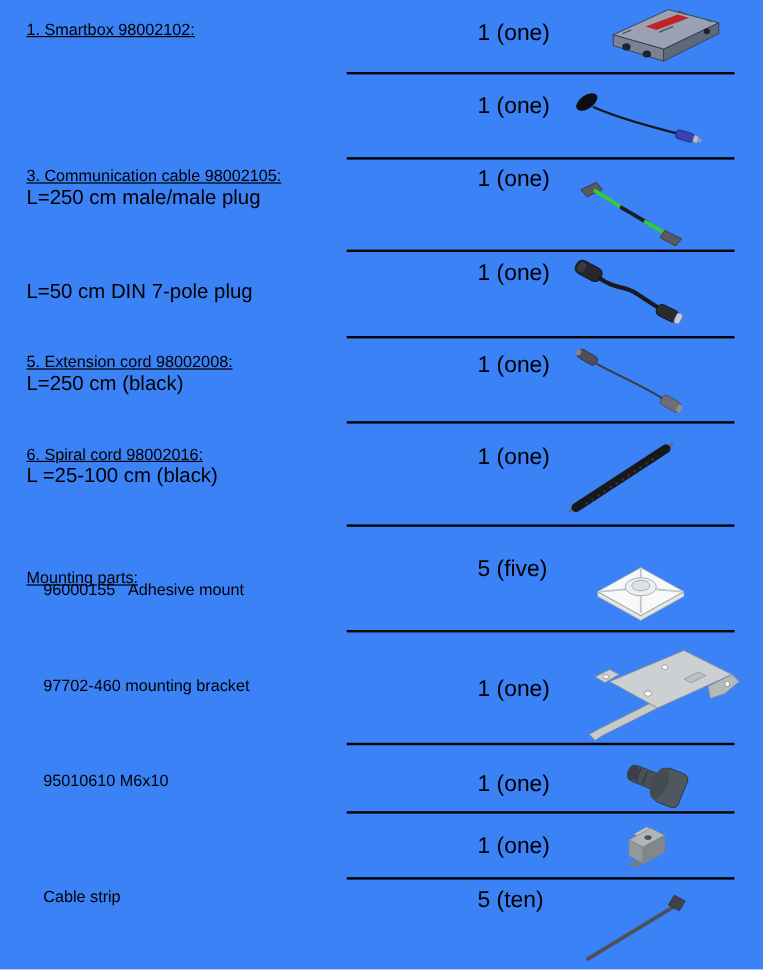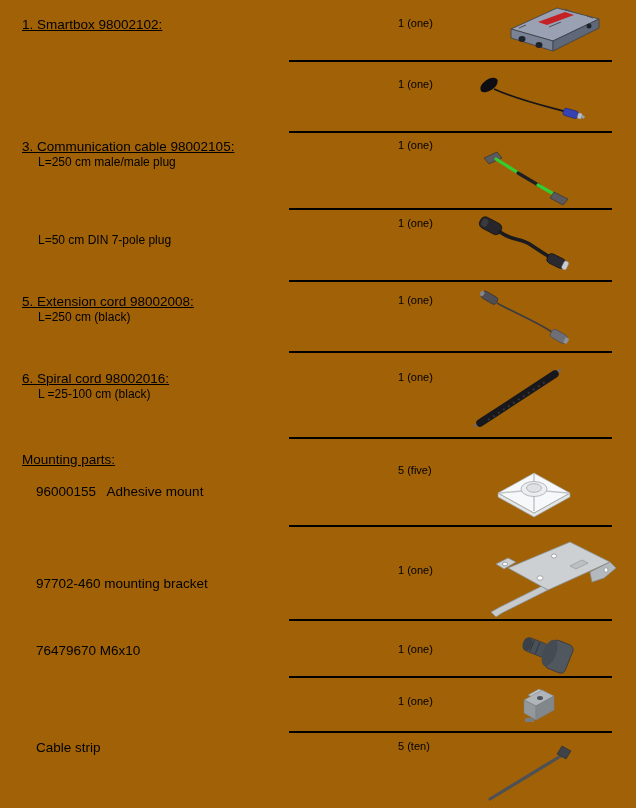--- a/index.html
+++ b/index.html
@@ -1,24 +1,24 @@
 <!DOCTYPE html>
 <html><head>
 <meta charset="utf-8">
 <style>
   html,body{margin:0;padding:0;background:#ffffff;}
   #page{
-    position:relative;width:636px;height:808px;background:#a16207;overflow:hidden;
+    position:relative;width:636px;height:808px;background:#3b82f6;overflow:hidden;
     font-family:"Liberation Sans","DejaVu Sans",sans-serif;color:#000;
   }
   .row-title{position:absolute;left:22px;font-size:13.5px;text-decoration:underline;white-space:pre;}
-  .row-sub{position:absolute;left:38px;font-size:12px;white-space:pre;}
+  .row-sub{position:absolute;left:22px;font-size:17px;white-space:pre;}
   .m-label{position:absolute;left:36px;font-size:13.5px;white-space:pre;}
-  .m-head{position:absolute;left:22px;font-size:13.5px;text-decoration:underline;white-space:pre;}
-  .qty{position:absolute;left:398px;font-size:11px;white-space:pre;}
+  .m-head{position:absolute;left:22px;font-size:13.5px;text-decoration:underline;white-space:pre;margin-top:22px;}
+  .qty{position:absolute;left:398px;font-size:19px;white-space:pre;}
   .hr{position:absolute;left:289px;width:323px;height:2px;background:#000;}
   .photo{position:absolute;}
 </style>
 </head>
 <body>
 
 <div id="page">
 
   <div class="row-title" style="top:17px">1. Smartbox 98002102:</div>
   <div class="qty" style="top:17px">1 (one)</div>
@@ -112,36 +112,36 @@
     <polygon points="40,16 76,36 40,56 4,36" fill="#f7f8f9" stroke="#9aa0a4" stroke-width="0.7"></polygon>
     <line x1="40" y1="33" x2="40" y2="17" stroke="#c2c6c9" stroke-width="1.5"></line>
     <line x1="40" y1="33" x2="74" y2="36" stroke="#c2c6c9" stroke-width="1.5"></line>
     <line x1="40" y1="33" x2="40" y2="54" stroke="#c2c6c9" stroke-width="1.5"></line>
     <line x1="40" y1="33" x2="6" y2="36" stroke="#c2c6c9" stroke-width="1.5"></line>
     <ellipse cx="40" cy="32" rx="13" ry="7.5" fill="#eceeef" stroke="#a6abaf" stroke-width="0.8"></ellipse>
     <ellipse cx="40" cy="31" rx="7.5" ry="4.3" fill="#dfe2e4" stroke="#a6abaf" stroke-width="0.8"></ellipse>
   </svg>
   <div class="hr" style="top:525px"></div>
 
-  <div class="m-label" style="top:576px">97702-460 mounting bracket</div>
+  <div class="m-label" style="top:564px">97702-460 mounting bracket</div>
   <div class="qty" style="top:564px">1 (one)</div>
   <svg class="photo" style="left:478px;top:532px" width="140" height="90" viewBox="0 0 140 90">
     <polygon points="70,58 40,73 24,81 18,85 13,80 22,75 38,67 64,54" fill="#c6cacd" stroke="#888e92" stroke-width="0.8"></polygon>
     <polygon points="30,36 92,10 132,30 70,58" fill="#ccd0d3" stroke="#888e92" stroke-width="0.8"></polygon>
     <polygon points="18,32 30,26 38,30 26,37" fill="#ccd0d3" stroke="#888e92" stroke-width="0.8"></polygon>
     <ellipse cx="27" cy="32" rx="2.5" ry="1.8" fill="#ffffff" stroke="#888e92" stroke-width="0.7"></ellipse>
     <polygon points="112,40 132,30 138,36 126,46 114,50" fill="#b4b9bd" stroke="#888e92" stroke-width="0.8"></polygon>
     <ellipse cx="128" cy="38" rx="2" ry="2.2" fill="#ffffff" stroke="#888e92" stroke-width="0.7"></ellipse>
     <ellipse cx="62" cy="46" rx="3" ry="2.2" fill="#ffffff" stroke="#888e92" stroke-width="0.7"></ellipse>
     <ellipse cx="76" cy="24" rx="2.5" ry="2" fill="#ffffff" stroke="#888e92" stroke-width="0.7"></ellipse>
     <polygon points="92,34 104,28 110,31 98,37" fill="#bcc0c4" stroke="#888e92" stroke-width="0.6"></polygon>
   </svg>
   <div class="hr" style="top:619px"></div>
 
-  <div class="m-label" style="top:643px">76479670 M6x10</div>
+  <div class="m-label" style="top:643px">95010610 M6x10</div>
   <div class="qty" style="top:643px">1 (one)</div>
   <svg class="photo" style="left:512px;top:632px" width="70" height="44" viewBox="0 0 70 44">
     <g transform="rotate(22 35 22)">
       <rect x="12" y="13" width="26" height="14" rx="3" fill="#4a5058" stroke="#31363e" stroke-width="0.6"></rect>
       <ellipse cx="13" cy="20" rx="4.5" ry="7" fill="#3a4048"></ellipse>
       <line x1="18" y1="14" x2="18" y2="26" stroke="#31363e" stroke-width="1"></line>
       <line x1="24" y1="14" x2="24" y2="26" stroke="#31363e" stroke-width="1"></line>
       <rect x="36" y="5" width="22" height="30" rx="5" fill="#51575f" stroke="#2e333b" stroke-width="0.7"></rect>
       <ellipse cx="37" cy="20" rx="6.5" ry="14" fill="#454b53"></ellipse>
     </g>

